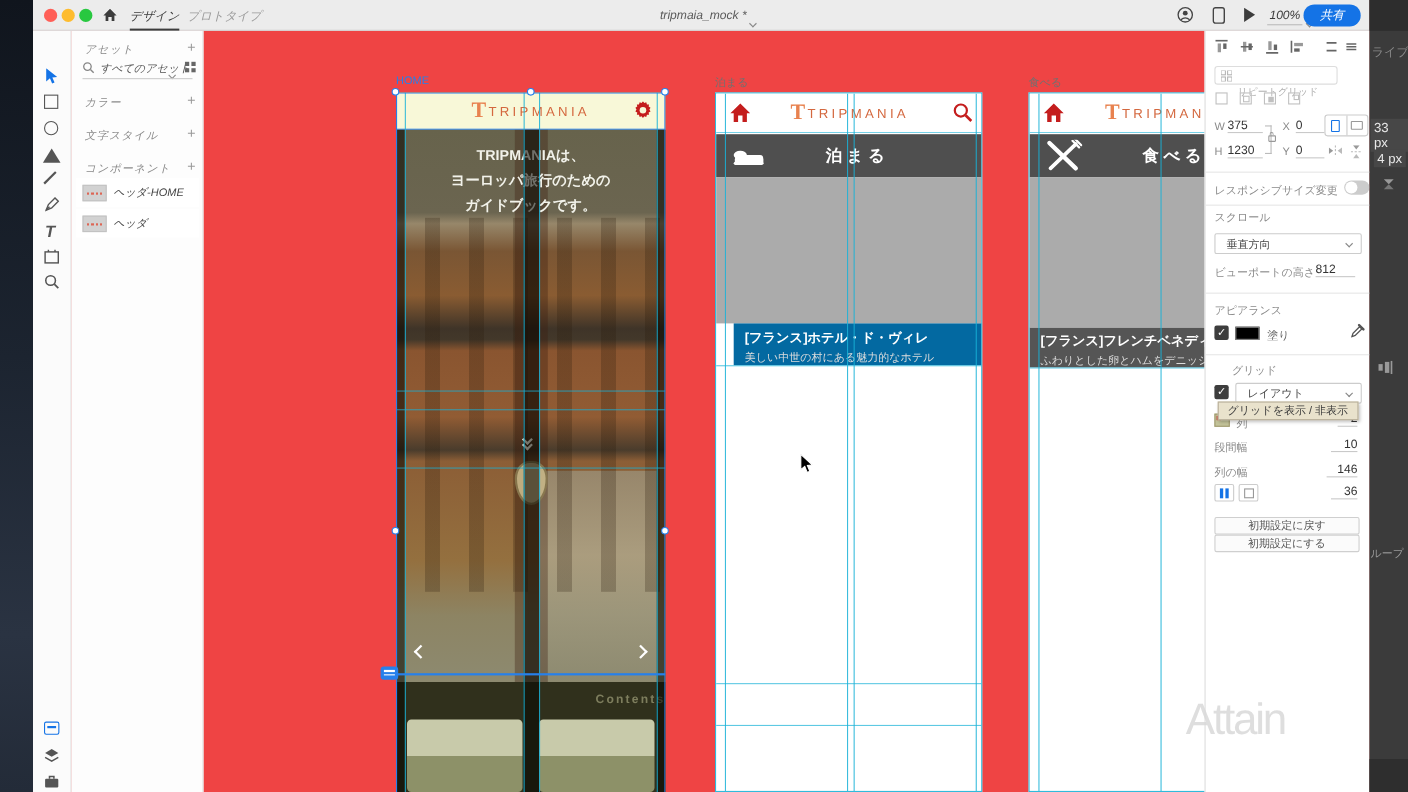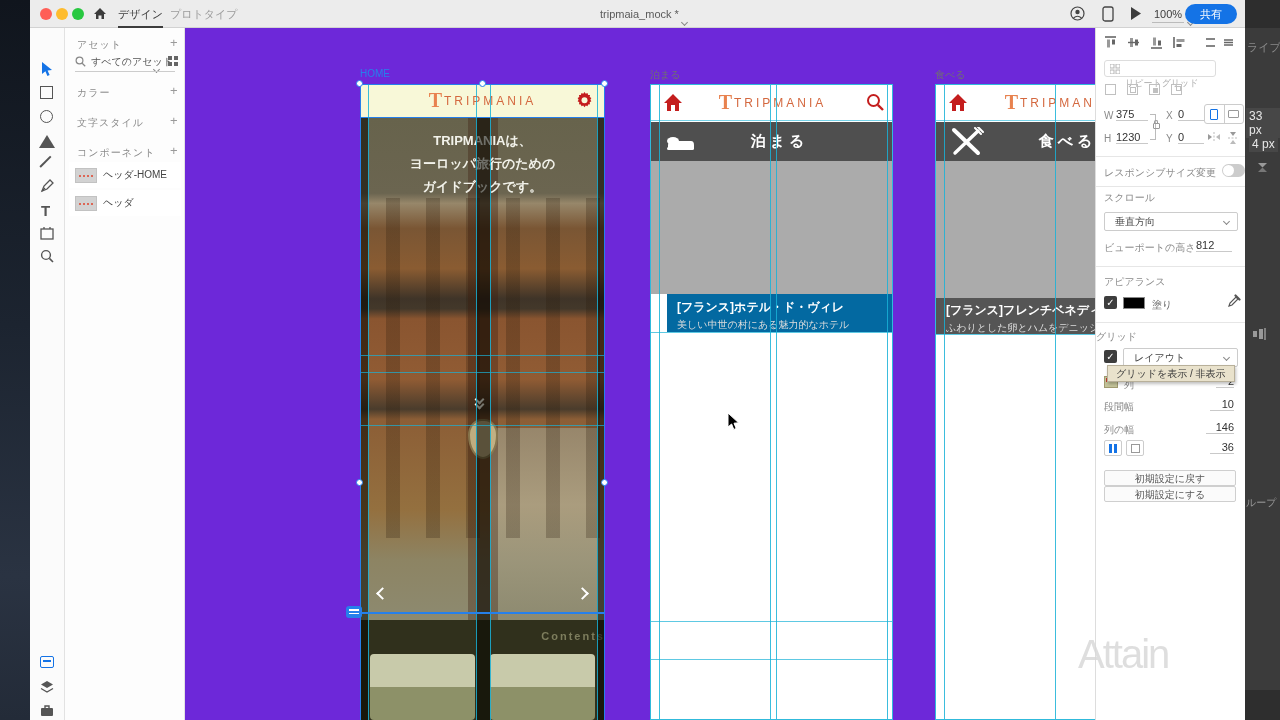--- a/index.html
+++ b/index.html
@@ -21,21 +21,21 @@
   .panel-divider { height:1px; background:#e6e6e6; }
   .plus { color:#9a9a9a; font-size:13px; }
   .btn-flat { background:#fbfbfb; border:1px solid #cfcfcf; border-radius:2px; font-size:10px; color:#555; text-align:center; }
   svg { display:block; }
 </style>
 </head>
 <body>
 
 <div class="abs" style="left:0;top:0;width:30px;height:720px;background:linear-gradient(180deg,#10151d 0%,#1c2430 45%,#2a3342 80%,#232b38 100%);"></div>
 
-<div class="abs" style="left:30px;top:0;width:1215px;height:720px;background:#6d28d9;">
+<div class="abs" style="left:30px;top:0;width:1215px;height:720px;background:#ef4444;font-style:italic;">
 
   <div class="abs" style="left:0;top:0;width:1215px;height:28px;background:#ececec;border-bottom:1px solid #d2d2d2;">
     <div class="abs" style="left:10px;top:8px;width:12px;height:12px;border-radius:50%;background:#ff5f57;"></div>
     <div class="abs" style="left:26px;top:8px;width:12px;height:12px;border-radius:50%;background:#febc2e;"></div>
     <div class="abs" style="left:42px;top:8px;width:12px;height:12px;border-radius:50%;background:#28c840;"></div>
     <div class="abs" style="left:62px;top:6px;">
       <svg width="16" height="16" viewBox="0 0 16 16">
           <path d="M8 2 L14 8 H12 V13 H9.5 V9.5 H6.5 V13 H4 V8 H2 Z" fill="#3c3c3c"></path>
         </svg>
     </div>
@@ -424,21 +424,21 @@
   <div class="abs lbl10" style="left:56px;top:270px;color:#666;">塗り</div>
   <div class="abs" style="left:132px;top:266px;">
     <svg width="13" height="13" viewBox="0 0 13 13">
         <path d="M1 12 L2 9 L8 3 L10 5 L4 11 Z" fill="none" stroke="#555" stroke-width="1.2"></path>
         <path d="M7.5 1.5 L11.5 5.5" stroke="#555" stroke-width="2.2" stroke-linecap="round"></path>
       </svg>
   </div>
 
   <div class="abs panel-divider" style="left:0;top:294px;width:150px;"></div>
 
-  <div class="abs lbl10" style="left:0;top:302px;">グリッド</div>
+  <div class="abs lbl10" style="left:24px;top:302px;">グリッド</div>
   <div class="abs checkbox" style="left:8px;top:322px;">✓</div>
   <div class="abs" style="left:27px;top:320px;width:115px;height:19px;border:1px solid #ccc;border-radius:2px;display:flex;align-items:center;">
     <span style="font-size:10px;color:#444;margin-left:10px;flex:1;">レイアウト</span>
     <span class="dd-chev" style="margin-right:8px;"></span>
   </div>
 
   <div class="abs" style="left:8px;top:348px;width:14px;height:12px;background:#c4c49a;border:1px solid #a09a70;">
     <div style="width:4px;height:4px;background:#c0392b;margin:1px;"></div>
   </div>
   <div class="abs lbl10" style="left:28px;top:350px;">列</div>

